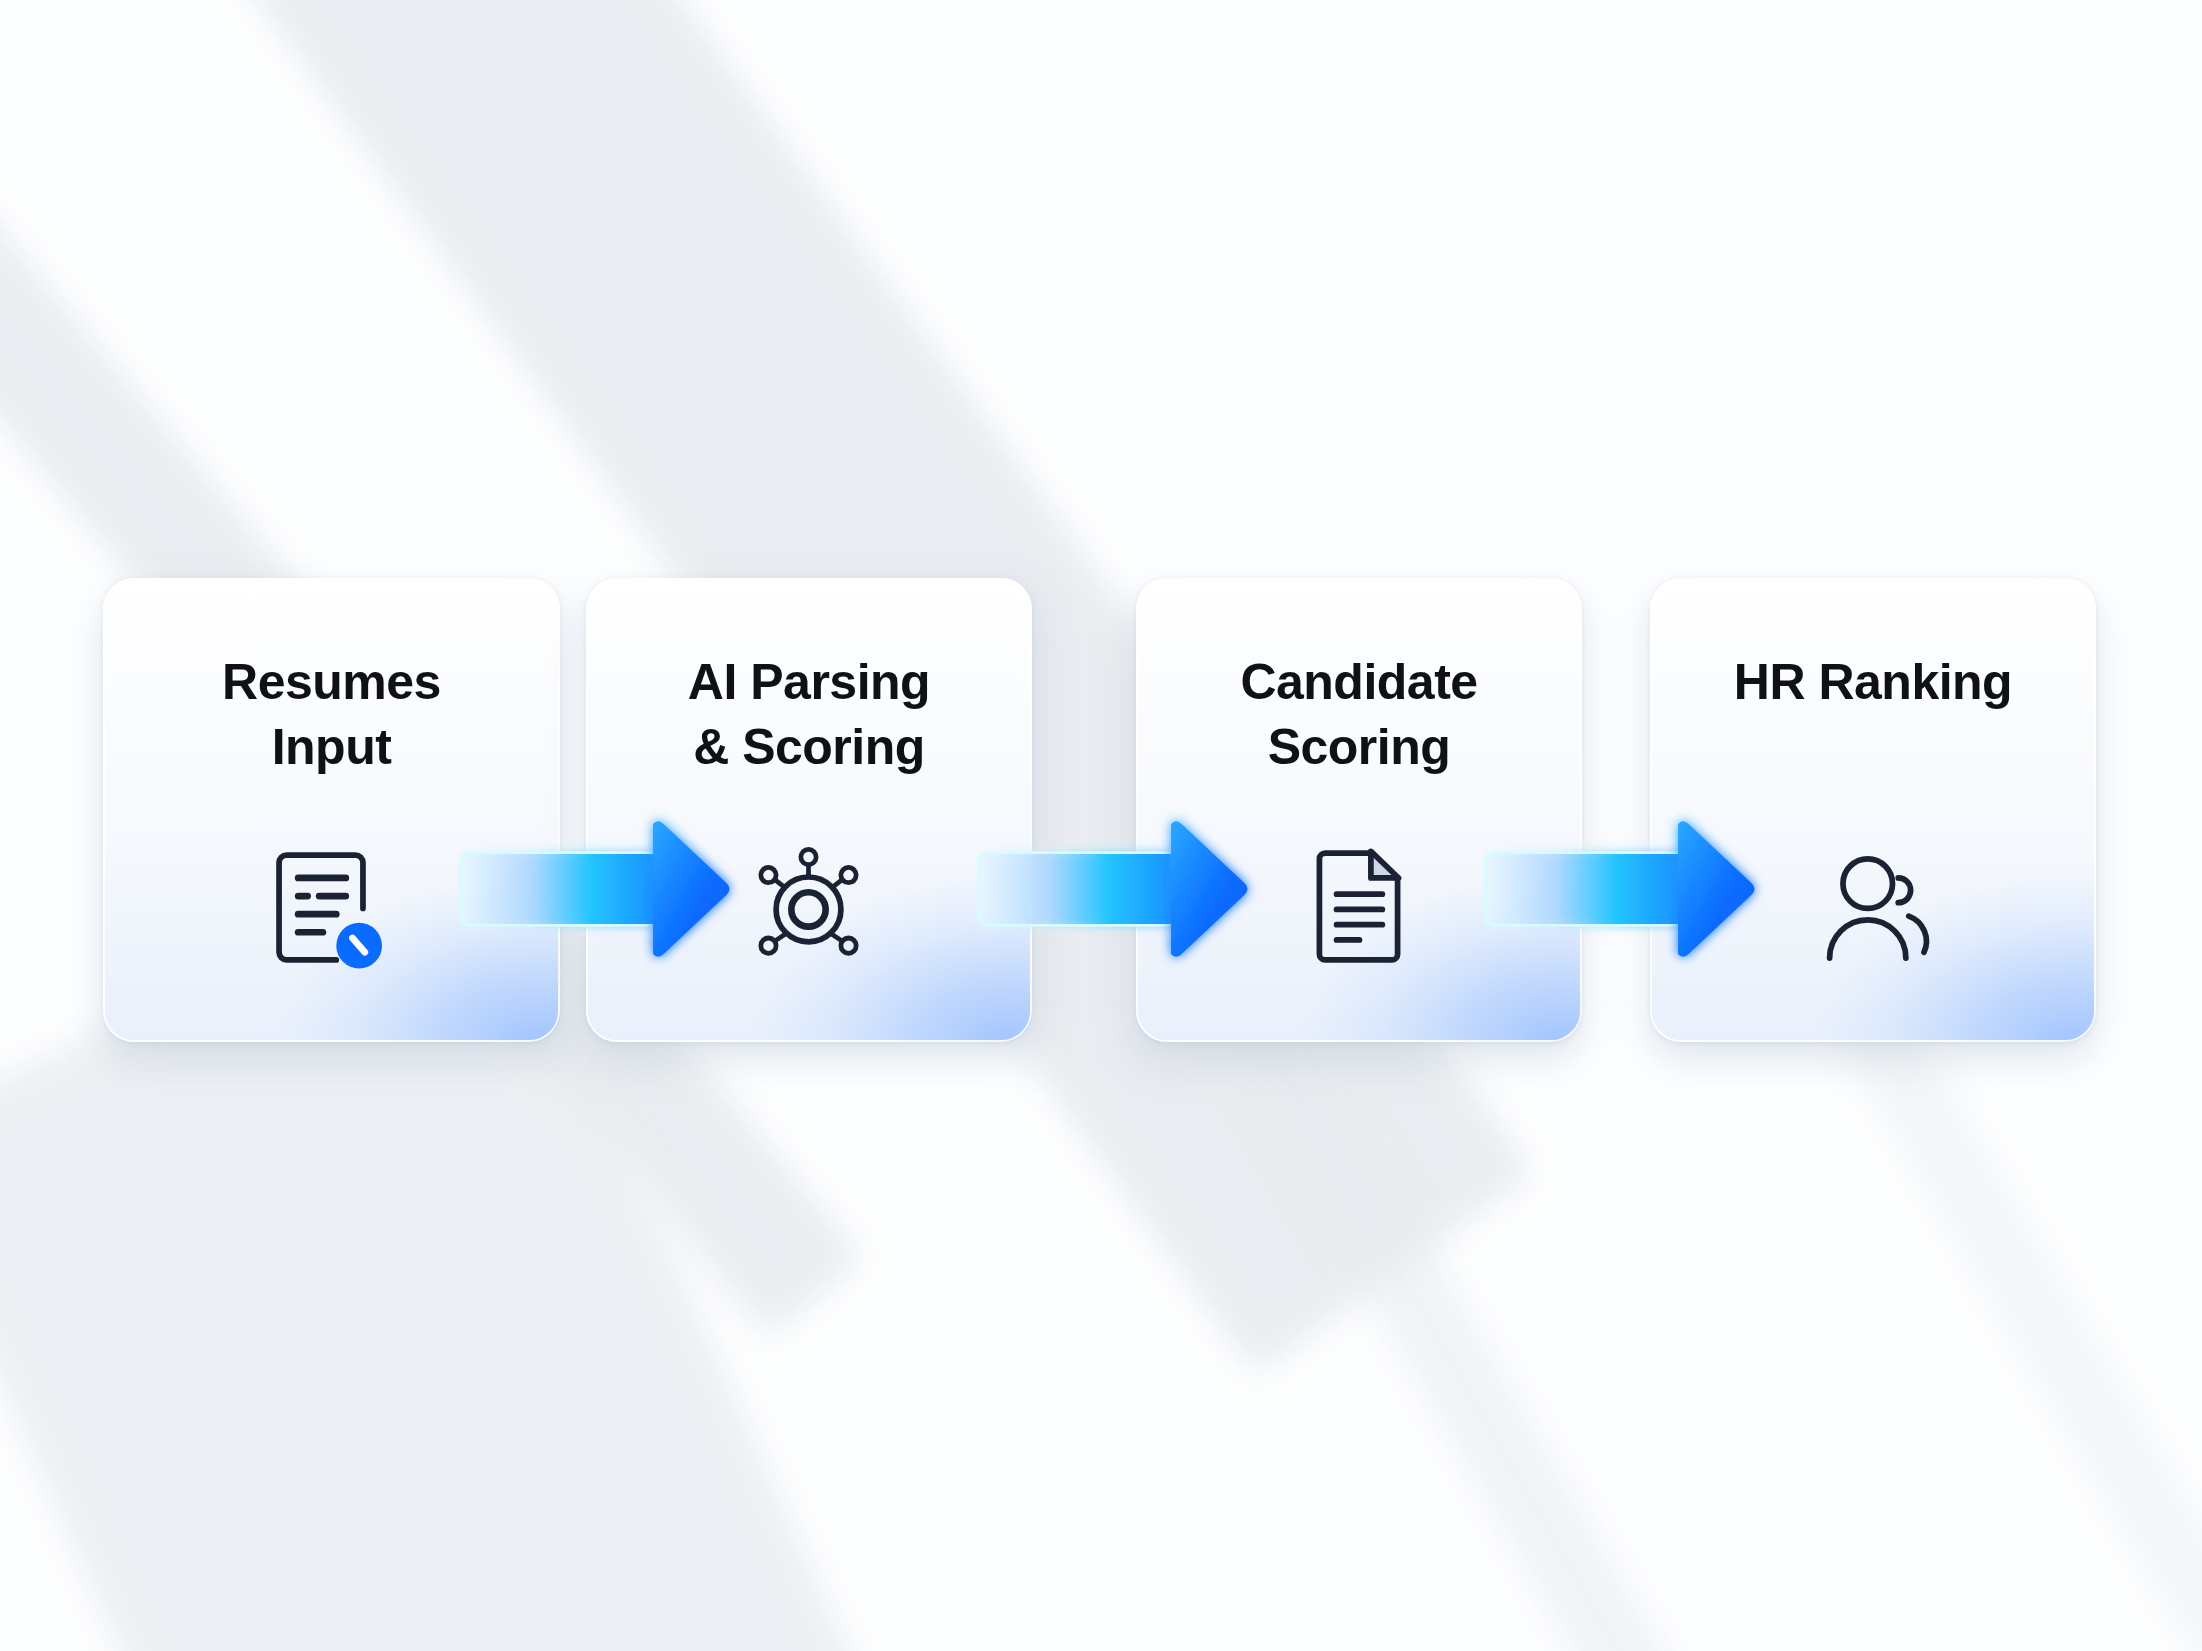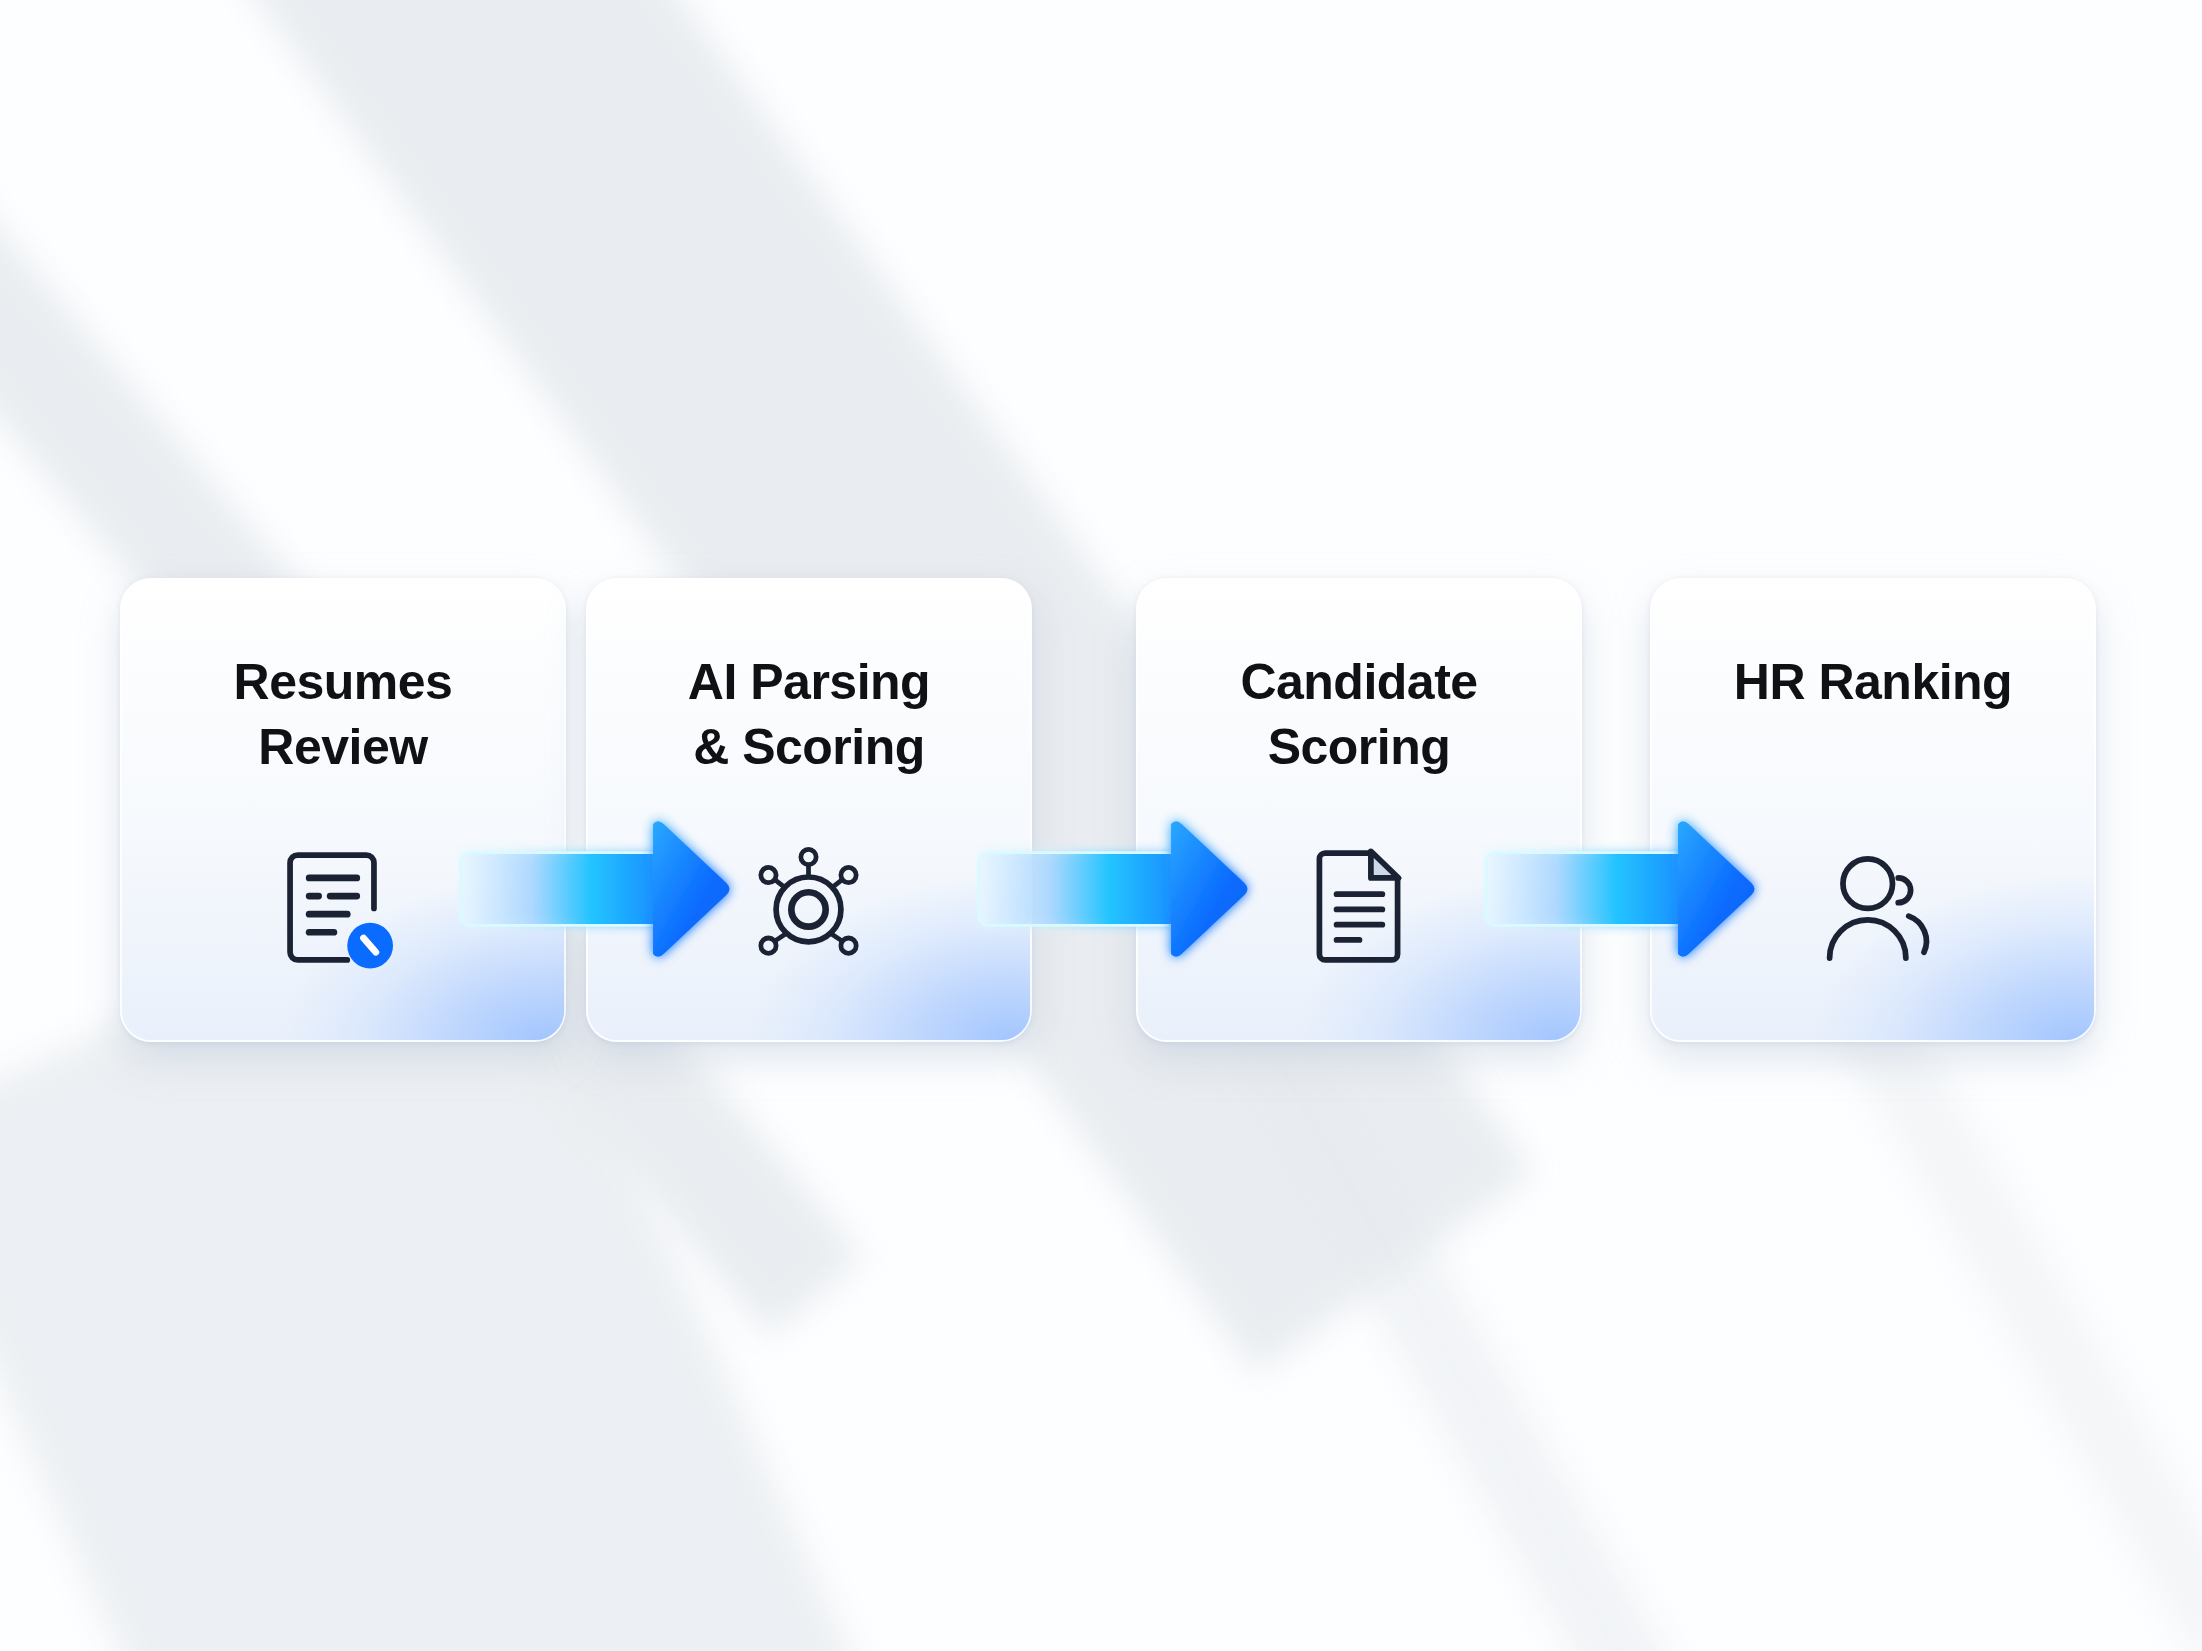--- a/index.html
+++ b/index.html
@@ -54,24 +54,24 @@
 </svg>
 
 <div class="bg-shadows">
   <div class="stripe" style="left:76px;top:-249px;width:344px;height:2007px;transform:rotate(-36deg);"></div>
   <div class="stripe" style="left:-153px;top:239px;width:124px;height:1434px;transform:rotate(-40deg);"></div>
   <div class="stripe" style="left:-115px;top:1128px;width:669px;height:1147px;transform:rotate(-24deg);opacity:0.7;"></div>
   <div class="stripe" style="left:1195px;top:1004px;width:86px;height:860px;transform:rotate(-30deg);opacity:0.5;"></div>
   <div class="stripe" style="left:1816px;top:1004px;width:76px;height:765px;transform:rotate(-30deg);opacity:0.4;"></div>
 </div>
 
-<div class="card" style="left:120px;">
+<div class="card" style="left:103px;padding-left:11px;">
   <div class="card-title">
     <span>Resumes</span>
-    <span>Review</span>
+    <span>Input</span>
   </div>
   <div class="card-icon">
     <svg width="143" height="143" viewBox="0 0 150 150">
       <path d="M108 76 V28 a8 8 0 0 0 -8 -8 H28 a8 8 0 0 0 -8 8 V122 a8 8 0 0 0 8 8 H80" fill="none" stroke="#1b2233" stroke-width="6" stroke-linecap="round"></path>
       <line x1="40" y1="44" x2="90" y2="44" stroke="#1b2233" stroke-width="7" stroke-linecap="round"></line>
       <line x1="40" y1="63" x2="50" y2="63" stroke="#1b2233" stroke-width="7" stroke-linecap="round"></line>
       <line x1="62" y1="63" x2="90" y2="63" stroke="#1b2233" stroke-width="7" stroke-linecap="round"></line>
       <line x1="40" y1="82" x2="80" y2="82" stroke="#1b2233" stroke-width="7" stroke-linecap="round"></line>
       <line x1="40" y1="101" x2="66" y2="101" stroke="#1b2233" stroke-width="7" stroke-linecap="round"></line>
       <circle cx="104" cy="115" r="24" fill="#0a6cff"></circle>

